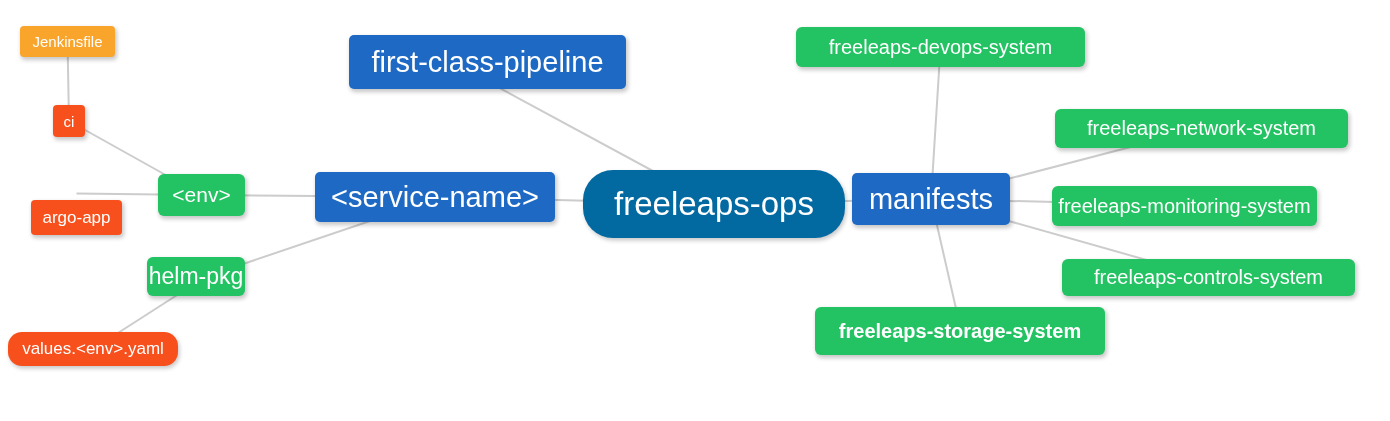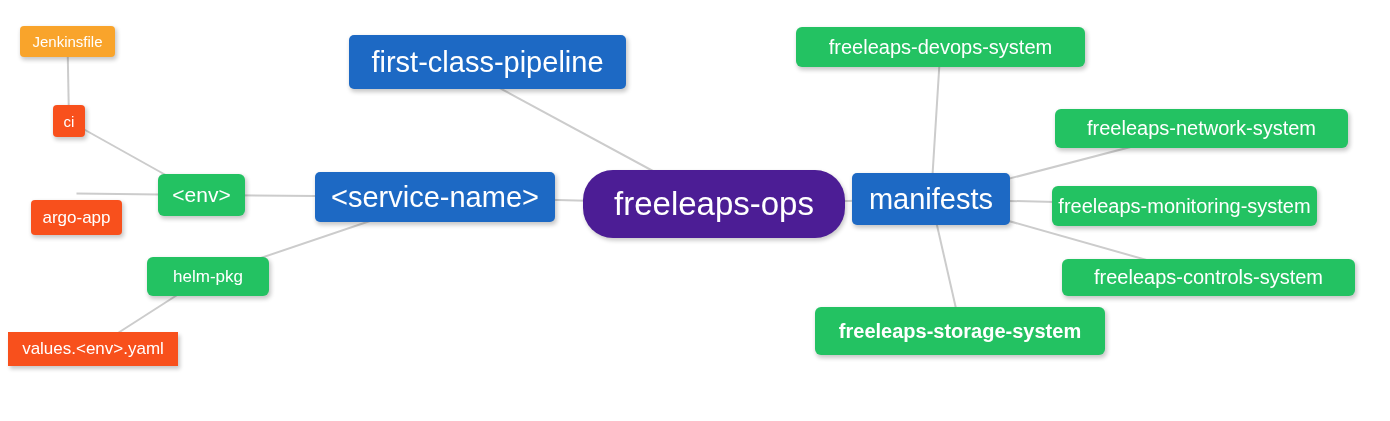--- a/index.html
+++ b/index.html
@@ -16,33 +16,33 @@
   .node{
     position:absolute;
     display:flex;align-items:center;justify-content:center;
     color:#ffffff;
     border-radius:5px;
     box-shadow:1.5px 2.5px 4px rgba(0,0,0,0.22);
     white-space:nowrap;
     cursor:pointer;
     box-sizing:border-box;
   }
-  .dark {background:#4c1d95;border-radius:30px;}
+  .dark {background:#0369a1;border-radius:30px;}
   .blue {background:#1d69c4;}
   .green{background:#23c262;border-radius:6px;}
   .orange{background:#f9a42b;}
   .red  {background:#f8501c;}
 
   
   .n-jenkinsfile      {left:20px;  top:26px;  width:95px;  height:31px; font-size:15px; border-radius:4px;}
   .n-ci               {left:53px;  top:105px; width:32px;  height:32px; font-size:15px; border-radius:4px;}
   .n-argo-app         {left:31px;  top:176px; width:91px;  height:35px; font-size:17px; border-radius:4px;margin-top:24px;}
   .n-env              {left:158px; top:174px; width:87px;  height:42px; font-size:21px;}
-  .n-helm-pkg         {left:147px; top:257px; width:122px; height:39px; font-size:17px;}
-  .n-values-yaml      {left:8px;   top:332px; width:170px; height:34px; font-size:17px; border-radius:0;}
+  .n-helm-pkg         {left:147px; top:257px; width:98px; height:39px; font-size:23px;}
+  .n-values-yaml      {left:8px;   top:332px; width:170px; height:34px; font-size:17px; border-radius:14px;}
   .n-pipeline         {left:313px; top:35px;  width:277px; height:54px; font-size:29px;margin-left:36px;}
   .n-service-name     {left:315px; top:172px; width:240px; height:50px; font-size:29px;}
   .n-freeleaps-ops    {left:583px; top:170px; width:262px; height:68px; font-size:33px;}
   .n-manifests        {left:852px; top:173px; width:158px; height:52px; font-size:29px;}
   .n-devops-system    {left:796px; top:27px;  width:289px; height:40px; font-size:20px;}
   .n-network-system   {left:1055px;top:109px; width:293px; height:39px; font-size:20px;}
   .n-monitoring-system{left:1052px;top:186px; width:265px; height:40px; font-size:20px;}
   .n-controls-system  {left:1062px;top:259px; width:293px; height:37px; font-size:20px;}
   .n-storage-system   {left:815px; top:307px; width:290px; height:48px; font-size:20px;font-weight:bold;}
 </style>

